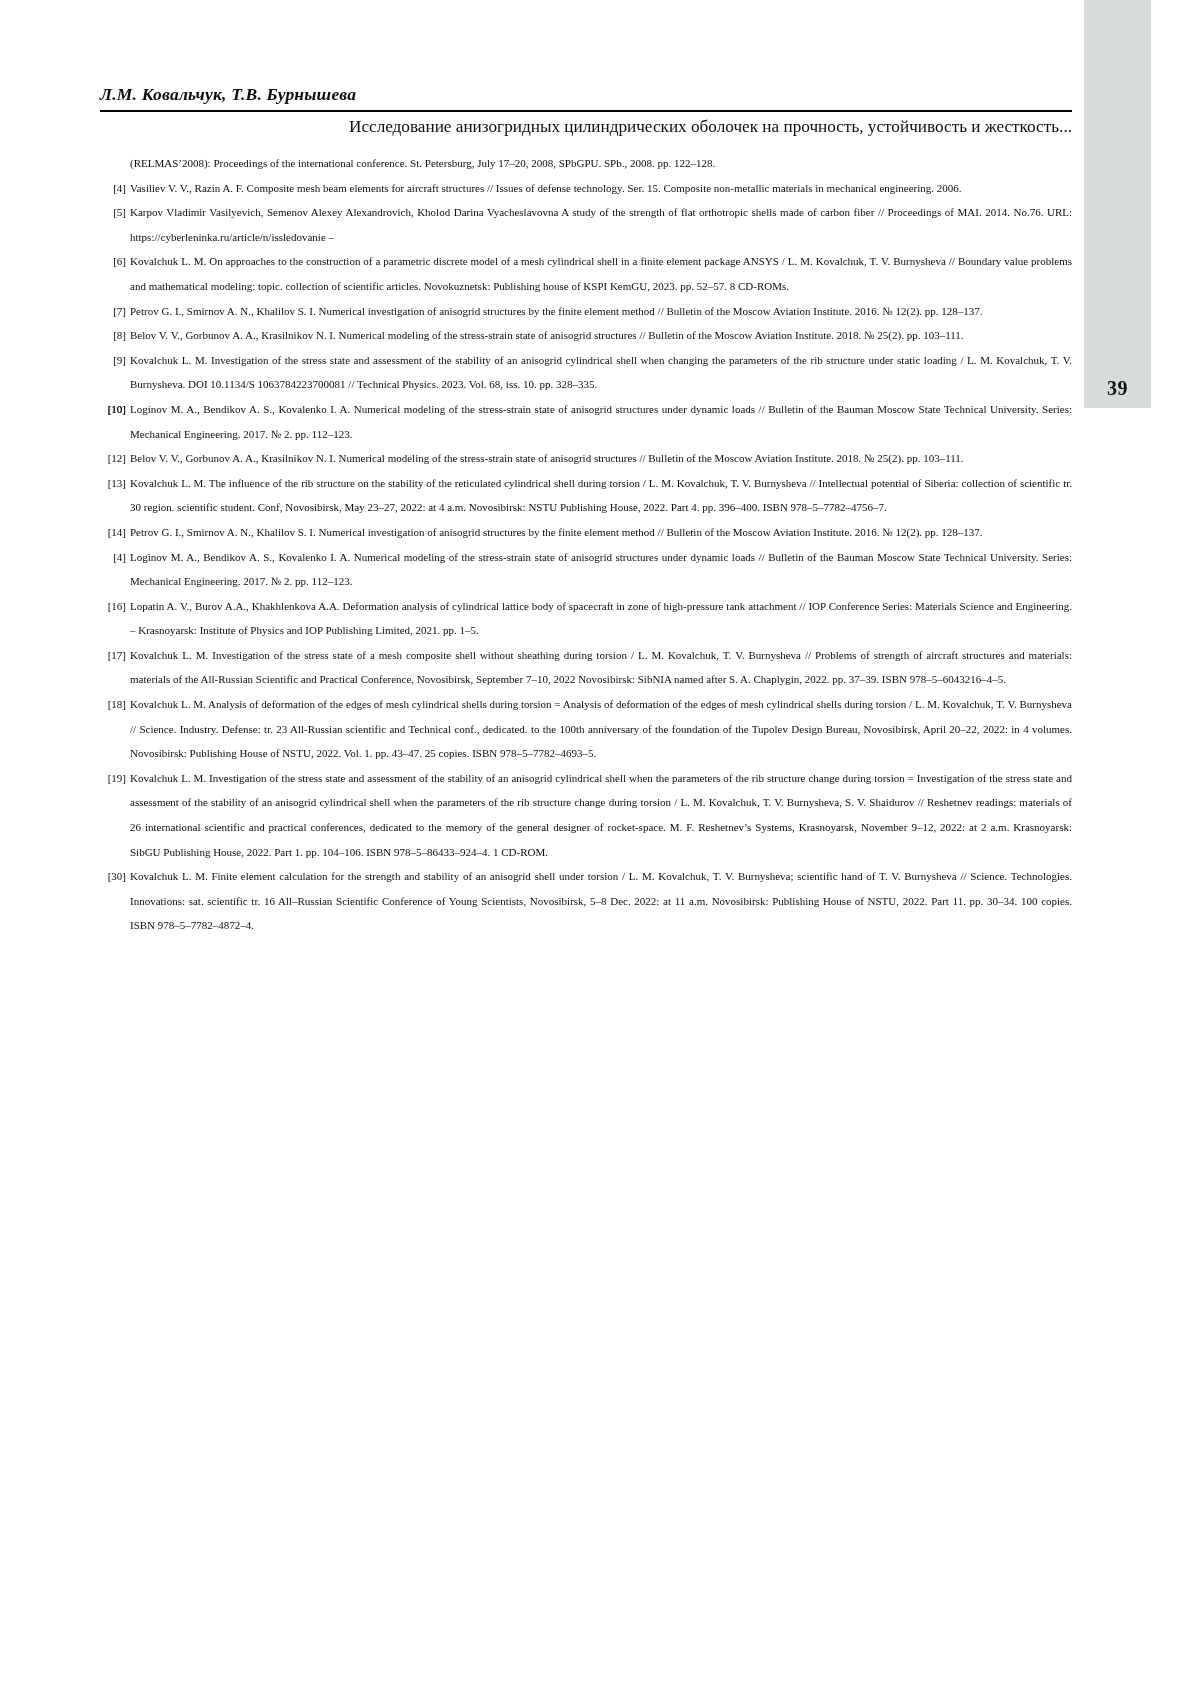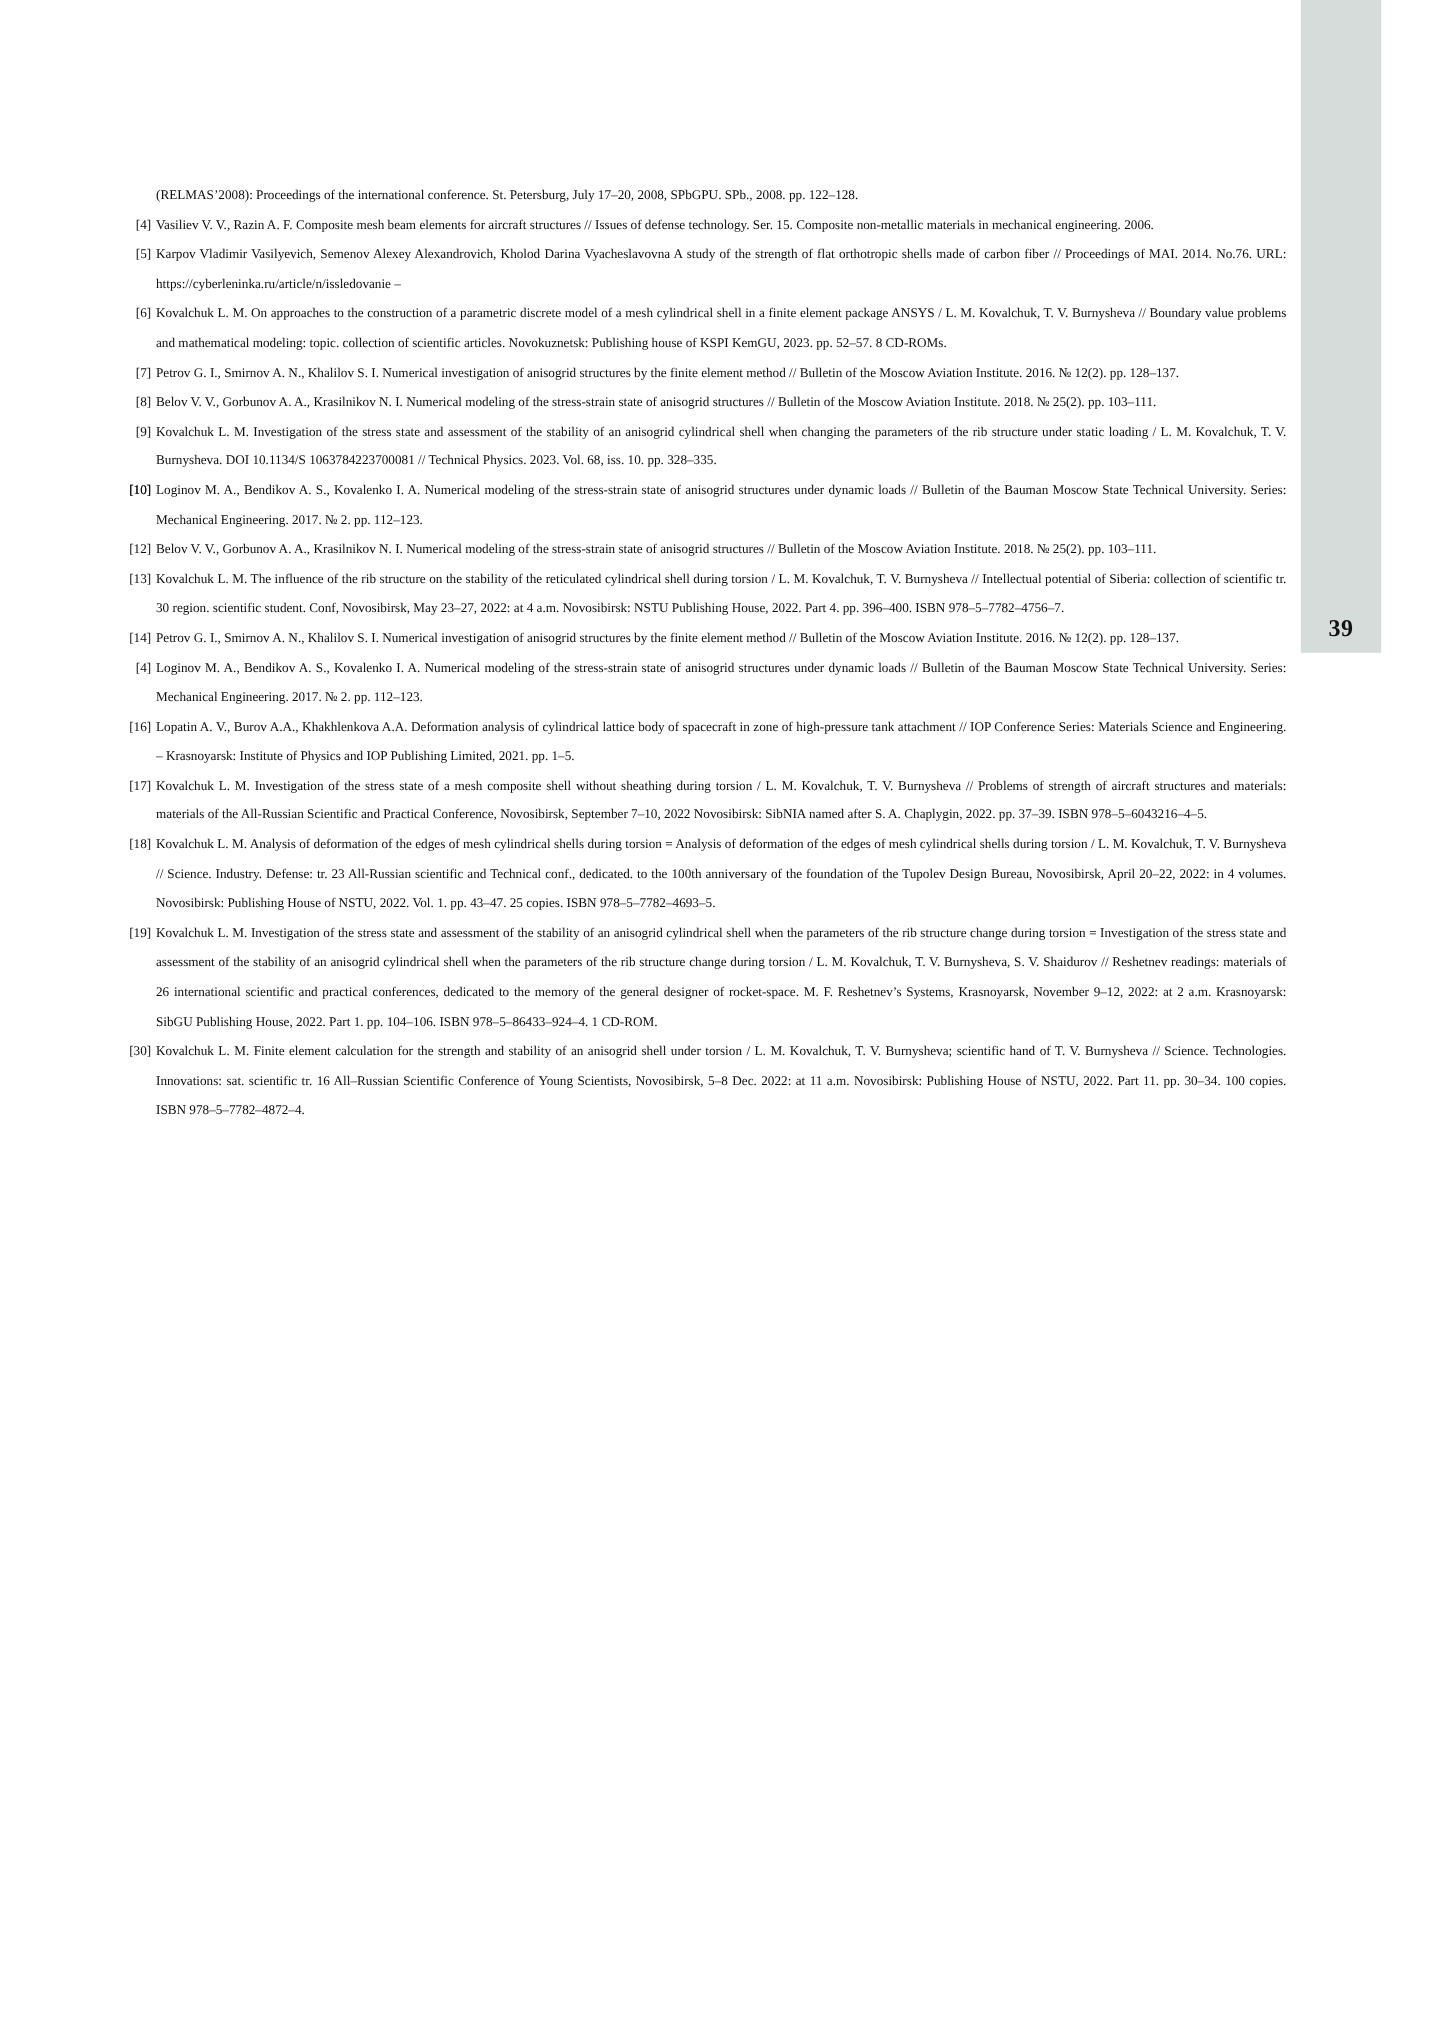--- a/index.html
+++ b/index.html
@@ -15,21 +15,21 @@
     font-family: "Liberation Serif", "DejaVu Serif", serif;
     color: #0d0d0d;
     overflow: hidden;
   }
   
   .edge-bar {
     position: absolute;
     left: 1084px;
     top: 0;
     width: 67px;
-    height: 544px;
+    height: 408px;
     display: flex;
     align-items: flex-end;
     justify-content: center;
     box-sizing: border-box;
     padding-bottom: 8px;
   }
   .page-number {
     font-weight: bold;
     font-size: 20px;
     letter-spacing: 0.5px;
@@ -83,20 +83,24 @@
 </style>
 </head>
 <body>
 
 <div class="page">
 
   <div class="edge-bar" style="background: rgb(213, 220, 218);">
     <span class="page-number">39</span>
   </div>
 
+  <div class="header">
+    <div class="authors-line">Л.М. Ковальчук, Т.В. Бурнышева</div>
+    <div class="running-title">Исследование анизогридных цилиндрических оболочек на прочность, устойчивость и жесткость...</div>
+  </div>
 
   <div class="refs">
 
     <div class="ref-item no-number">
       <span>(RELMAS’2008): Proceedings of the international conference. St. Petersburg, July 17–20, 2008, SPbGPU. SPb., 2008. pp. 122–128.</span>
     </div>
 
     <div class="ref-item">
       <span class="ref-num">[4]</span>
       <span>Vasiliev V. V., Razin A. F. Composite mesh beam elements for aircraft structures // Issues of defense technology. Ser. 15. Composite non-metallic materials in mechanical engineering. 2006.</span>

